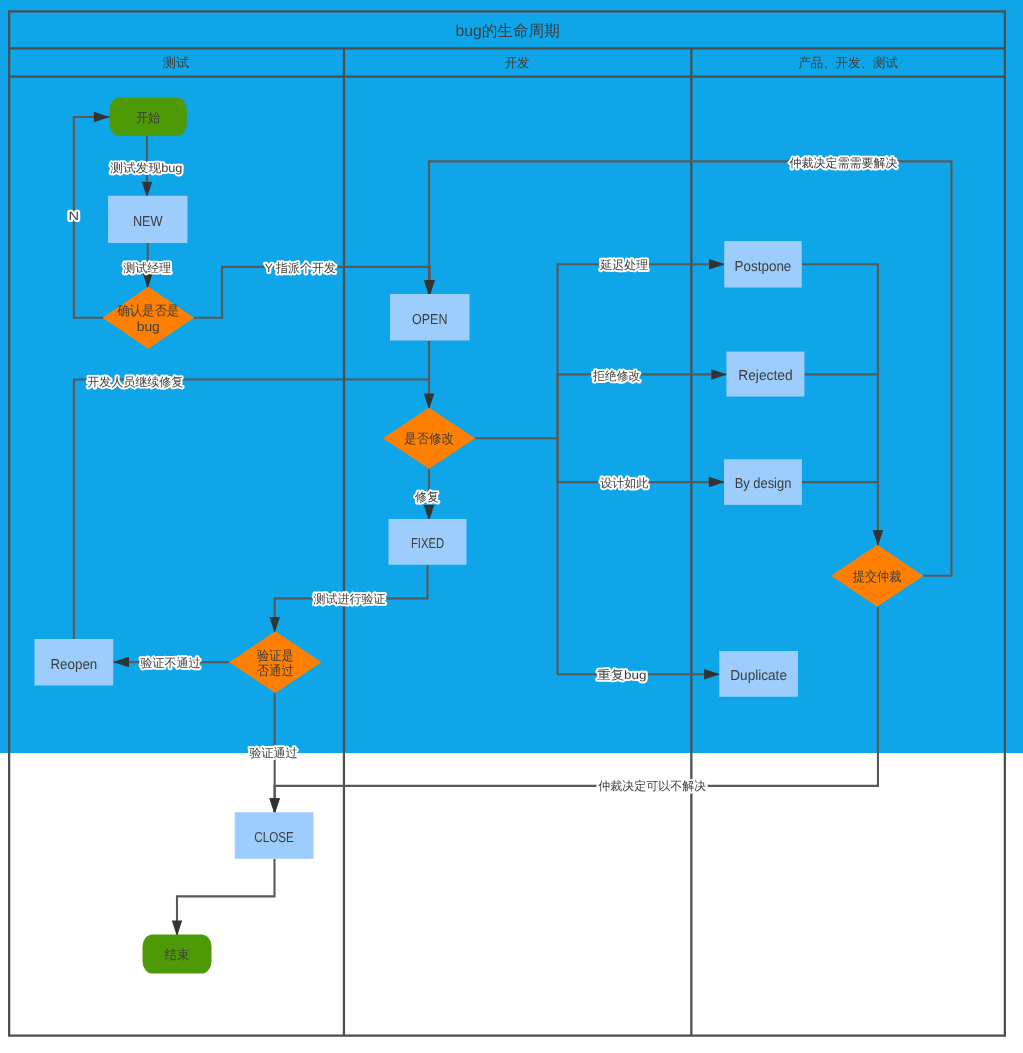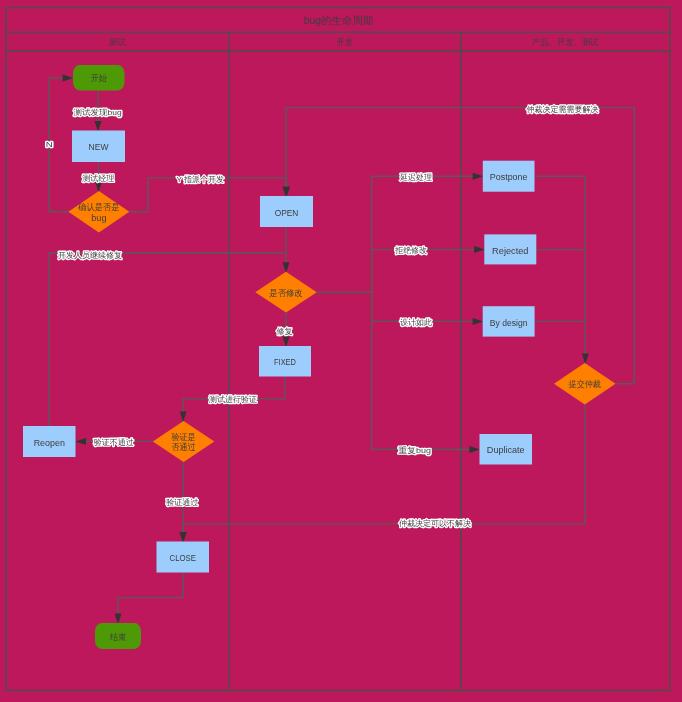--- a/index.html
+++ b/index.html
@@ -1,19 +1,19 @@
 <!DOCTYPE html>
 <html><head>
 <meta charset="utf-8">
 <title>bug的生命周期</title>
 <style>
   html,body{margin:0;padding:0;background:#ffffff;}
   body{width:682px;height:702px;overflow:hidden;
        font-family:"Liberation Sans",sans-serif;}
-  #stage{position:relative;width:682px;height:702px;background:#be185d;}
+  #stage{position:relative;width:682px;height:502px;background:#0ea5e9;}
   svg#chart{position:absolute;left:0;top:0;width:682px;height:702px;display:block;}
   .frame-line{stroke:#4d4d4d;stroke-width:1.5;fill:none;}
   .conn{stroke:#595959;stroke-width:1.4;fill:none;stroke-linecap:butt;stroke-linejoin:miter;}
   .arrow{fill:#333333;stroke:none;}
   .n-rect{fill:#9ccdfd;stroke:none;}
   .n-term{fill:#4e9a06;stroke:none;}
   .n-dia{fill:#ff8000;stroke:none;}
   text{fill:#3d3d3d;font-family:"Liberation Sans",sans-serif;}
   .t-title{font-size:10.5px;}
   .t-lane{font-size:8.6px;}

